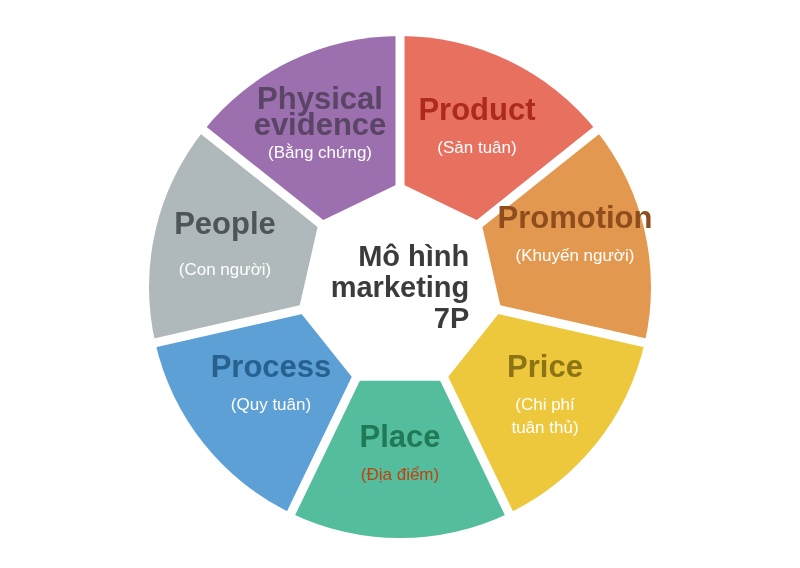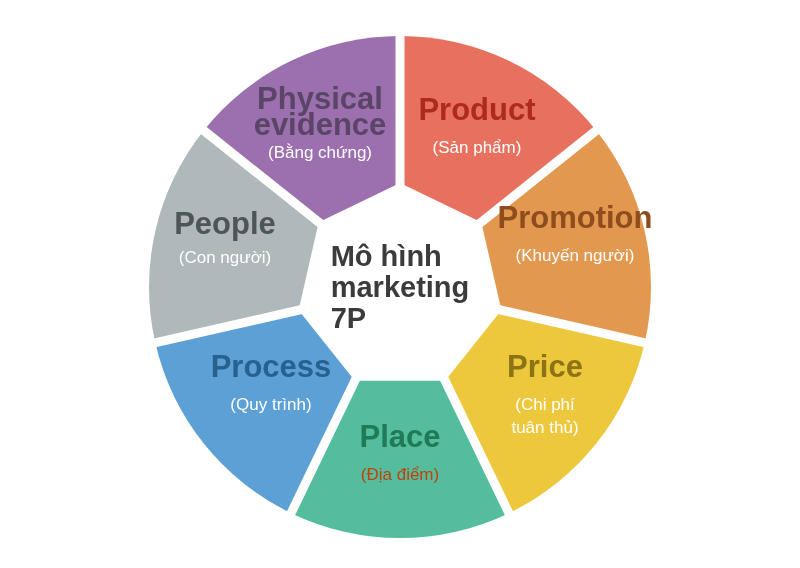--- a/index.html
+++ b/index.html
@@ -12,24 +12,24 @@
   
   .pos-product            {left:477px;top:96px;}
   .pos-promotion          {left:575px;top:204px;}
   .pos-price              {left:545px;top:353px;}
   .pos-place              {left:400px;top:423px;}
   .pos-process            {left:271px;top:353px;}
   .pos-people             {left:225px;top:210px;}
   .pos-physical-evidence  {left:320px;top:86px;}
   .pos-physical-evidence .seg-title{white-space:normal;max-width:150px;line-height:26px;margin:0 auto;}
   .pos-physical-evidence .seg-sub{margin-top:3px;}
-  .pos-people .seg-sub{margin-top:8px;}
+  .pos-people .seg-sub{margin-top:20px;}
   .pos-price .seg-sub{white-space:normal;max-width:96px;margin-left:auto;margin-right:auto;}
   .center-label{position:absolute;left:400px;top:287px;transform:translate(-50%,-50%);
-    text-align:left;font-size:29px;font-weight:bold;line-height:31px;pointer-events:none;}
+    text-align:right;font-size:29px;font-weight:bold;line-height:31px;pointer-events:none;}
 </style>
 </head>
 <body>
 
 <div class="stage">
 
   <svg id="wheel" width="800" height="568" viewBox="0 0 800 568">
       <path d="M 400 183 L 400 36 A 251 251 0 0 1 596.2397020994755 130.50405973345786 L 481.3104741766751 222.1570606066917 Z" fill="#E8705F"></path>
       <path d="M 481.3104741766751 222.1570606066917 L 596.2397020994755 130.50405973345786 A 251 251 0 0 1 644.7069059576377 342.85275442303487 L 501.39250286690964 310.1421771314567 Z" fill="#E3984F"></path>
       <path d="M 501.39250286690964 310.1421771314567 L 644.7069059576377 342.85275442303487 A 251 251 0 0 1 508.9048185185071 513.1431858435071 L 445.12390886822607 380.7007622618516 Z" fill="#EDC73C"></path>
@@ -41,41 +41,41 @@
       <line x1="400" y1="287" x2="600.1488595118157" y2="127.3866107241642" stroke="#FFFFFF" stroke-width="9"></line>
       <line x1="400" y1="287" x2="649.5815455185468" y2="343.96535909281647" stroke="#FFFFFF" stroke-width="9"></line>
       <line x1="400" y1="287" x2="511.0742372140949" y2="517.6480301830193" stroke="#FFFFFF" stroke-width="9"></line>
       <line x1="400" y1="287" x2="288.92576278590514" y2="517.6480301830193" stroke="#FFFFFF" stroke-width="9"></line>
       <line x1="400" y1="287" x2="150.41845448145315" y2="343.9653590928165" stroke="#FFFFFF" stroke-width="9"></line>
       <line x1="400" y1="287" x2="199.85114048818434" y2="127.38661072416426" stroke="#FFFFFF" stroke-width="9"></line>
     </svg>
 
   <div class="seg-label pos-product">
     <div class="seg-title" style="color: rgb(173, 42, 29);">Product</div>
-    <div class="seg-sub" style="color: rgb(255, 255, 255);">(Sản phẩm)</div>
+    <div class="seg-sub" style="color: rgb(255, 255, 255);">(Sản tuân)</div>
   </div>
 
   <div class="seg-label pos-promotion">
     <div class="seg-title" style="color: rgb(143, 77, 30);">Promotion</div>
     <div class="seg-sub" style="color: rgb(255, 255, 255);">(Khuyến người)</div>
   </div>
 
   <div class="seg-label pos-price">
     <div class="seg-title" style="color: rgb(140, 116, 20);">Price</div>
     <div class="seg-sub" style="color: rgb(255, 255, 255);">(Chi phí tuân thủ)</div>
   </div>
 
   <div class="seg-label pos-place">
     <div class="seg-title" style="color: rgb(31, 122, 85);">Place</div>
     <div class="seg-sub" style="color: #c2410c;">(Địa điểm)</div>
   </div>
 
   <div class="seg-label pos-process">
     <div class="seg-title" style="color: rgb(39, 97, 143);">Process</div>
-    <div class="seg-sub" style="color: rgb(255, 255, 255);">(Quy trình)</div>
+    <div class="seg-sub" style="color: rgb(255, 255, 255);">(Quy tuân)</div>
   </div>
 
   <div class="seg-label pos-people">
     <div class="seg-title" style="color: rgb(79, 84, 86);">People</div>
     <div class="seg-sub" style="color: rgb(255, 255, 255);">(Con người)</div>
   </div>
 
   <div class="seg-label pos-physical-evidence">
     <div class="seg-title" style="color: rgb(90, 69, 102);">Physical evidence</div>
     <div class="seg-sub" style="color: rgb(255, 255, 255);">(Bằng chứng)</div>

